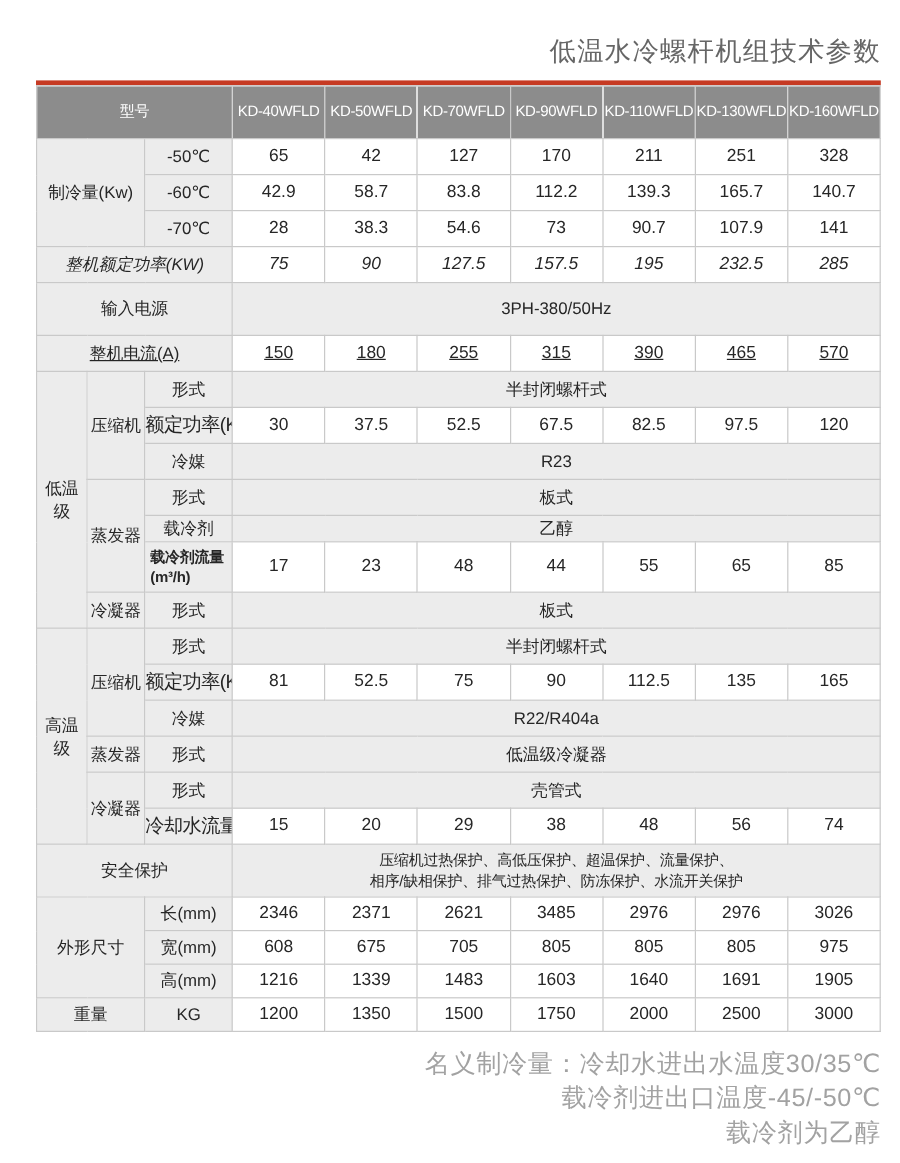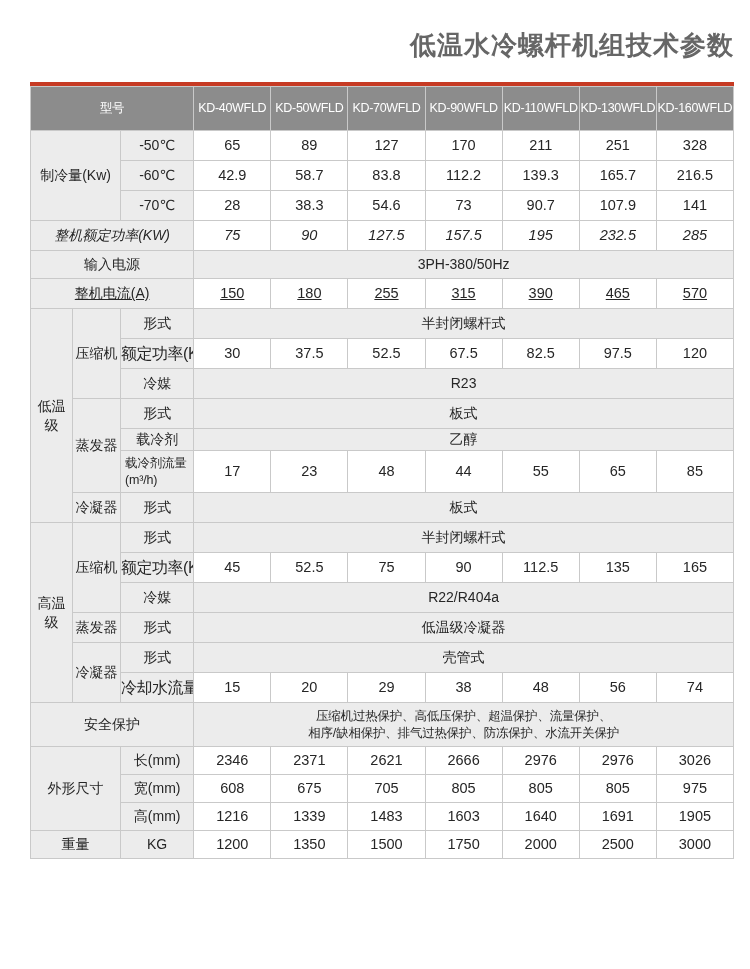--- a/index.html
+++ b/index.html
@@ -12,41 +12,41 @@
     --title-text:#666666;
     --footnote-text:#a2a2a2;
   }
   html,body{margin:0;padding:0;}
   body{
     width:750px;height:969px;background:#ffffff;overflow:hidden;
     font-family:"Liberation Sans","DejaVu Sans",sans-serif;
   }
   .page{box-sizing:border-box;width:750px;padding:28px 16px 0 30px;}
   .title{
-    width:704px;text-align:right;font-size:26px;letter-spacing:1px;
-    color:var(--title-text);margin-bottom:19px;font-weight:700;
+    width:704px;text-align:right;font-size:22px;letter-spacing:1px;
+    color:var(--title-text);margin-bottom:9px;font-weight:400;
   }
   .accent-bar{width:704px;height:4px;background:var(--accent-red);}
   table.spec{
     border-collapse:collapse;table-layout:fixed;width:704px;
     color:var(--text);border:1px solid var(--outer-border);
   }
   table.spec tr{height:30px;}
   td{
     border:1px solid var(--border);text-align:center;vertical-align:middle;
     padding:1px 2px;white-space:pre-line;line-height:1.35;overflow:hidden;
     font-size:14px;
   }
   td.h{background:var(--header-bg);color:#ffffff;font-size:12.5px;letter-spacing:-0.3px;padding:0 0;text-align:center;}
   td.l{background:var(--label-bg);}
   td.s{background:var(--label-bg);}
   td.v{background:#ffffff;font-size:14.5px;}
   td.small{font-size:12.5px;letter-spacing:-0.2px;}
   td.xs{font-size:16px;letter-spacing:-0.5px;white-space:nowrap;padding:1px 0;}
-  td.left{text-align:left;padding-left:4px;}
+  td.left{text-align:left;padding-left:4px;font-weight:bold;}
   .footnotes{
     width:704px;margin-top:13px;text-align:right;
     color:var(--footnote-text);font-size:21px;line-height:1.38;letter-spacing:0.5px;
   }
 </style>
 </head>
 <body>
 
 <div class="page">
   <div class="title">低温水冷螺杆机组技术参数</div>
@@ -72,36 +72,36 @@
           <td class="h">KD-70WFLD</td>
           <td class="h">KD-90WFLD</td>
           <td class="h">KD-110WFLD</td>
           <td class="h">KD-130WFLD</td>
           <td class="h">KD-160WFLD</td>
         </tr>
         <tr style="height: 30px;">
           <td colspan="2" rowspan="3" class="l">制冷量(Kw)</td>
           <td class="l">-50℃</td>
           <td class="v">65</td>
-          <td class="v">89</td>
+          <td class="v">42</td>
           <td class="v">127</td>
           <td class="v">170</td>
           <td class="v">211</td>
           <td class="v">251</td>
           <td class="v">328</td>
         </tr>
         <tr style="height: 30px;">
           <td class="l">-60℃</td>
           <td class="v">42.9</td>
           <td class="v">58.7</td>
           <td class="v">83.8</td>
           <td class="v">112.2</td>
           <td class="v">139.3</td>
           <td class="v">165.7</td>
-          <td class="v">216.5</td>
+          <td class="v">140.7</td>
         </tr>
         <tr style="height: 30px;">
           <td class="l">-70℃</td>
           <td class="v">28</td>
           <td class="v">38.3</td>
           <td class="v">54.6</td>
           <td class="v">73</td>
           <td class="v">90.7</td>
           <td class="v">107.9</td>
           <td class="v">141</td>
@@ -109,21 +109,21 @@
         <tr style="height: 30px; font-style: italic;">
           <td colspan="3" class="l">整机额定功率(KW)</td>
           <td class="v">75</td>
           <td class="v">90</td>
           <td class="v">127.5</td>
           <td class="v">157.5</td>
           <td class="v">195</td>
           <td class="v">232.5</td>
           <td class="v">285</td>
         </tr>
-        <tr style="height: 28px;">
+        <tr style="height: 44px;">
           <td colspan="3" class="l">输入电源</td>
           <td colspan="7" class="s">3PH-380/50Hz</td>
         </tr>
         <tr style="height: 30px; text-decoration: underline;">
           <td colspan="3" class="l">整机电流(A)</td>
           <td class="v">150</td>
           <td class="v">180</td>
           <td class="v">255</td>
           <td class="v">315</td>
           <td class="v">390</td>
@@ -176,21 +176,21 @@
           <td colspan="7" class="s">板式</td>
         </tr>
         <tr style="height: 30px;">
           <td rowspan="6" class="l">高温级</td>
           <td rowspan="3" class="l">压缩机</td>
           <td class="l">形式</td>
           <td colspan="7" class="s">半封闭螺杆式</td>
         </tr>
         <tr style="height: 30px;">
           <td class="l xs">额定功率(KW)</td>
-          <td class="v">45</td>
+          <td class="v">81</td>
           <td class="v">52.5</td>
           <td class="v">75</td>
           <td class="v">90</td>
           <td class="v">112.5</td>
           <td class="v">135</td>
           <td class="v">165</td>
         </tr>
         <tr style="height: 30px;">
           <td class="l">冷媒</td>
           <td colspan="7" class="s">R22/R404a</td>
@@ -219,21 +219,21 @@
           <td colspan="3" class="l">安全保护</td>
           <td colspan="7" class="s small">压缩机过热保护、高低压保护、超温保护、流量保护、
 相序/缺相保护、排气过热保护、防冻保护、水流开关保护</td>
         </tr>
         <tr style="height: 28px;">
           <td colspan="2" rowspan="3" class="l">外形尺寸</td>
           <td class="l">长(mm)</td>
           <td class="v">2346</td>
           <td class="v">2371</td>
           <td class="v">2621</td>
-          <td class="v">2666</td>
+          <td class="v">3485</td>
           <td class="v">2976</td>
           <td class="v">2976</td>
           <td class="v">3026</td>
         </tr>
         <tr style="height: 28px;">
           <td class="l">宽(mm)</td>
           <td class="v">608</td>
           <td class="v">675</td>
           <td class="v">705</td>
           <td class="v">805</td>
@@ -257,13 +257,18 @@
           <td class="v">1200</td>
           <td class="v">1350</td>
           <td class="v">1500</td>
           <td class="v">1750</td>
           <td class="v">2000</td>
           <td class="v">2500</td>
           <td class="v">3000</td>
         </tr>
       </tbody>
   </table>
+  <div class="footnotes">
+    <div>名义制冷量：冷却水进出水温度30/35℃</div>
+    <div>载冷剂进出口温度-45/-50℃</div>
+    <div>载冷剂为乙醇</div>
+  </div>
 </div>
 
 </body></html>

